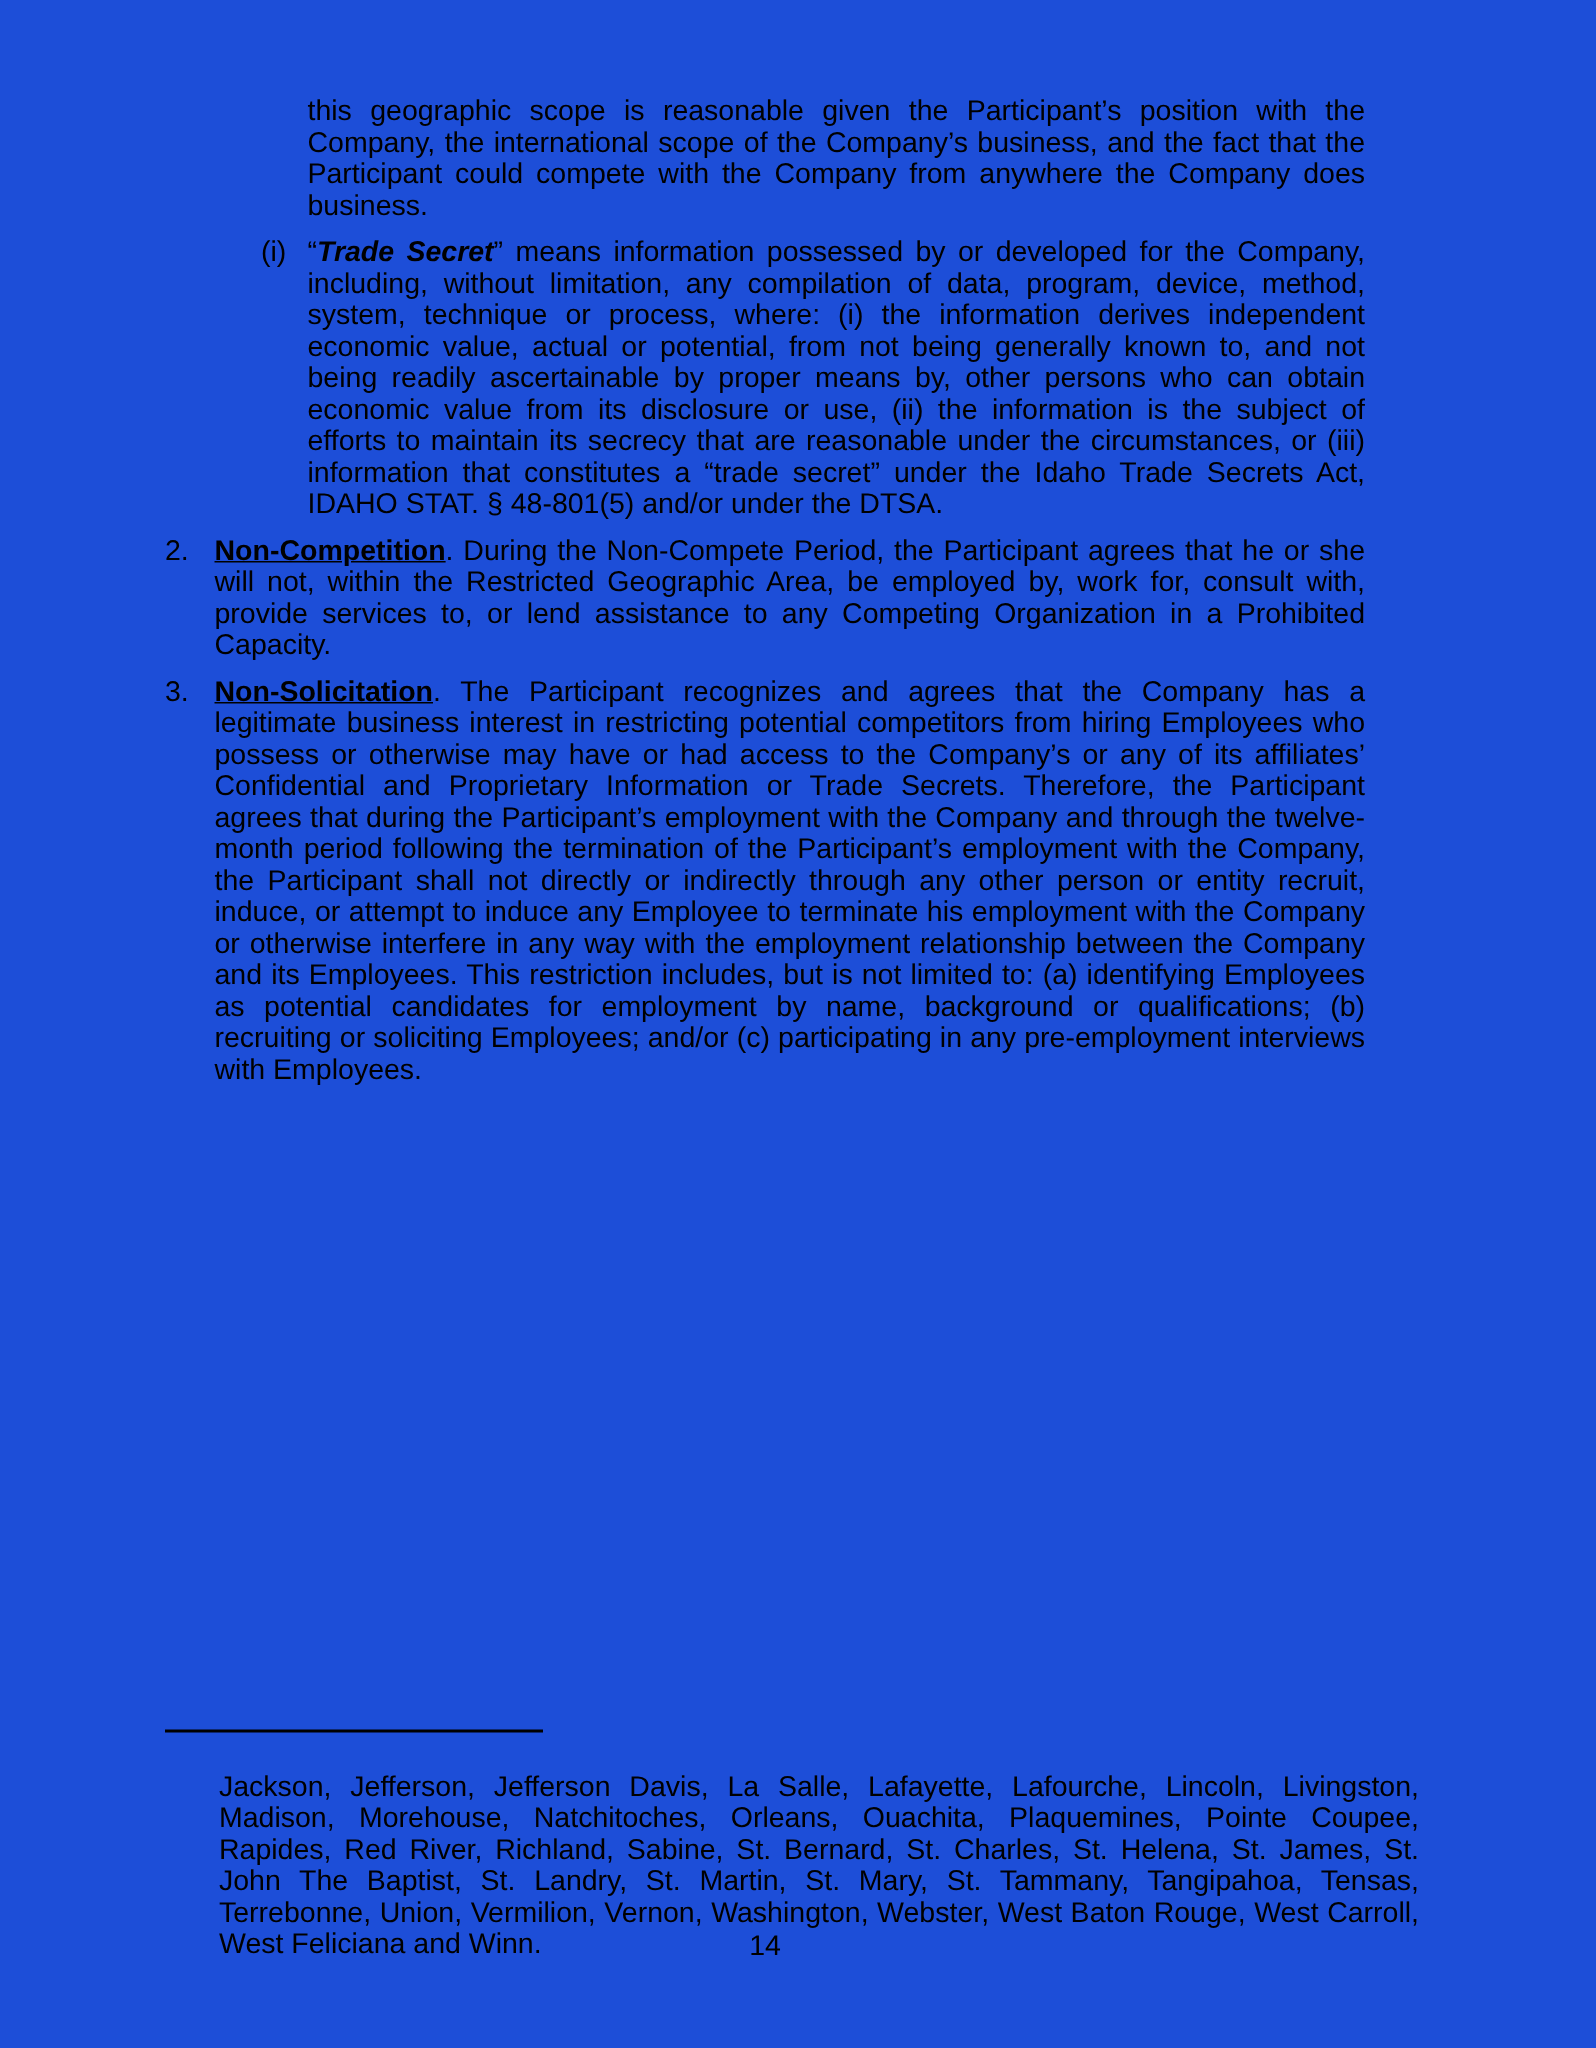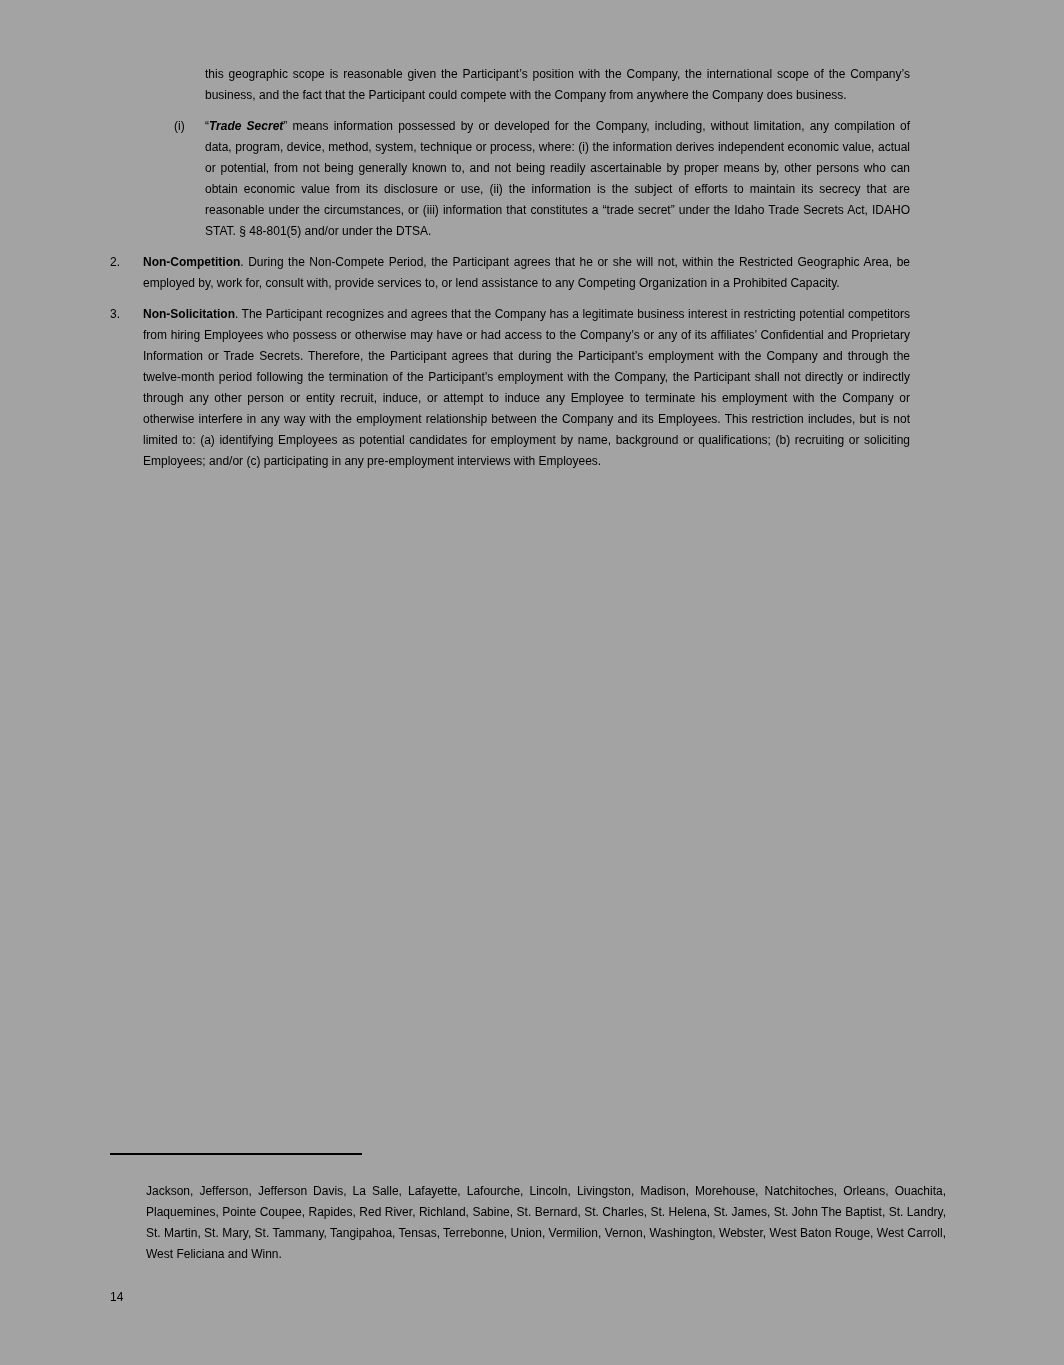--- a/index.html
+++ b/index.html
@@ -2,24 +2,24 @@
 <html><head>
 <meta charset="utf-8">
 <style>
   * { margin: 0; padding: 0; box-sizing: border-box; }
   html, body { background: #e8e8e8; }
   .page {
     position: relative;
     width: 1064px;
     height: 1365px;
     margin: 0 auto;
-    background: #a3a3a3;
+    background: #1d4ed8;
     color: #000000;
     font-family: "Liberation Sans", "DejaVu Sans", sans-serif;
-    font-size: 12px;
+    font-size: 19px;
     line-height: 21px;
     overflow: hidden;
   }
   .content {
     position: absolute;
     left: 110px;
     top: 64px;
     width: 800px;
     text-align: justify;
   }
@@ -33,21 +33,21 @@
     white-space: nowrap;
   }
   .numbered-item { position: relative; padding-left: 33px; }
   .numbered-item .item-label {
     position: absolute;
     left: 0;
     top: 0;
     white-space: nowrap;
   }
   .seg-italic { font-style: italic; font-weight: bold; }
-  .seg-bold-underline { font-weight: bold; }
+  .seg-bold-underline { font-weight: bold; text-decoration: underline; }
   .footnote-separator {
     position: absolute;
     left: 110px;
     top: 1153px;
     width: 252px;
     height: 0;
     border-top: 2px solid #000000;
   }
   .footnote-text {
     position: absolute;
@@ -55,20 +55,21 @@
     top: 1181px;
     width: 800px;
     text-align: justify;
     margin-left: 36px;
   }
   .page-number {
     position: absolute;
     left: 110px;
     top: 1287px;
     width: 800px;
+    text-align: center;
   }
 </style>
 </head>
 <body>
 
 <div class="page">
 
   <div class="content">
 
     <div class="para para-continuation"><span class="seg-normal">this geographic scope is reasonable given the Participant’s position with the Company, the international scope of the Company’s business, and the fact that the Participant could compete with the Company from anywhere the Company does business.</span></div>

